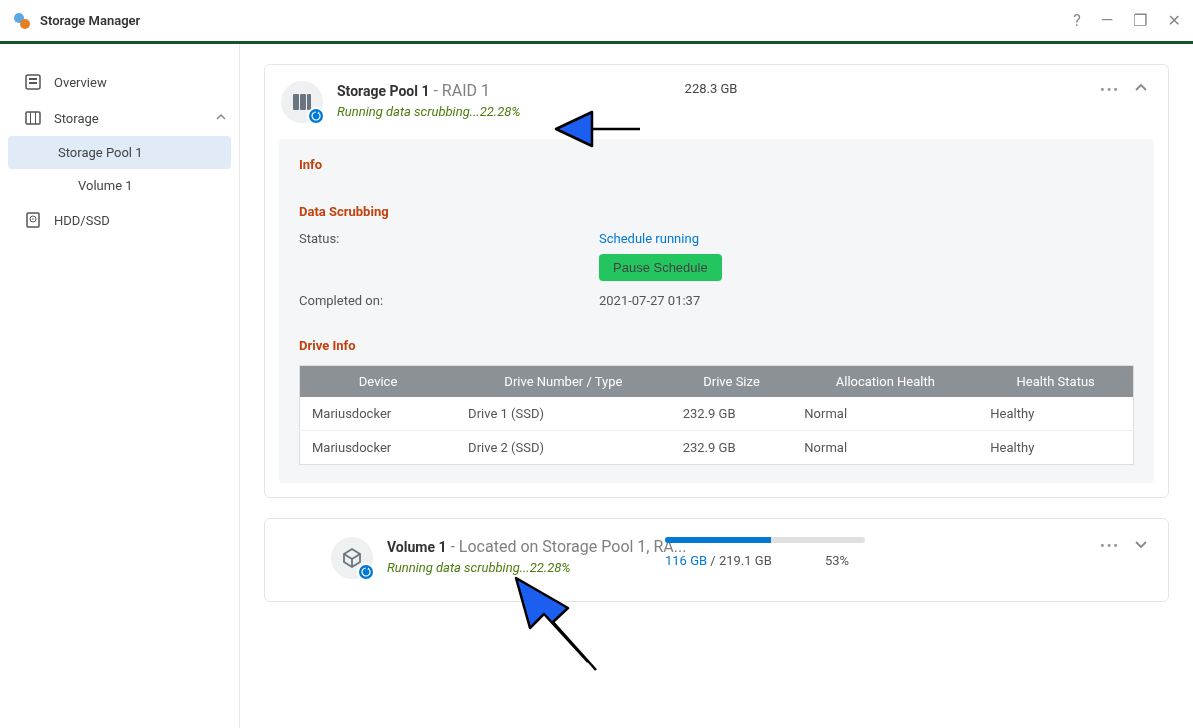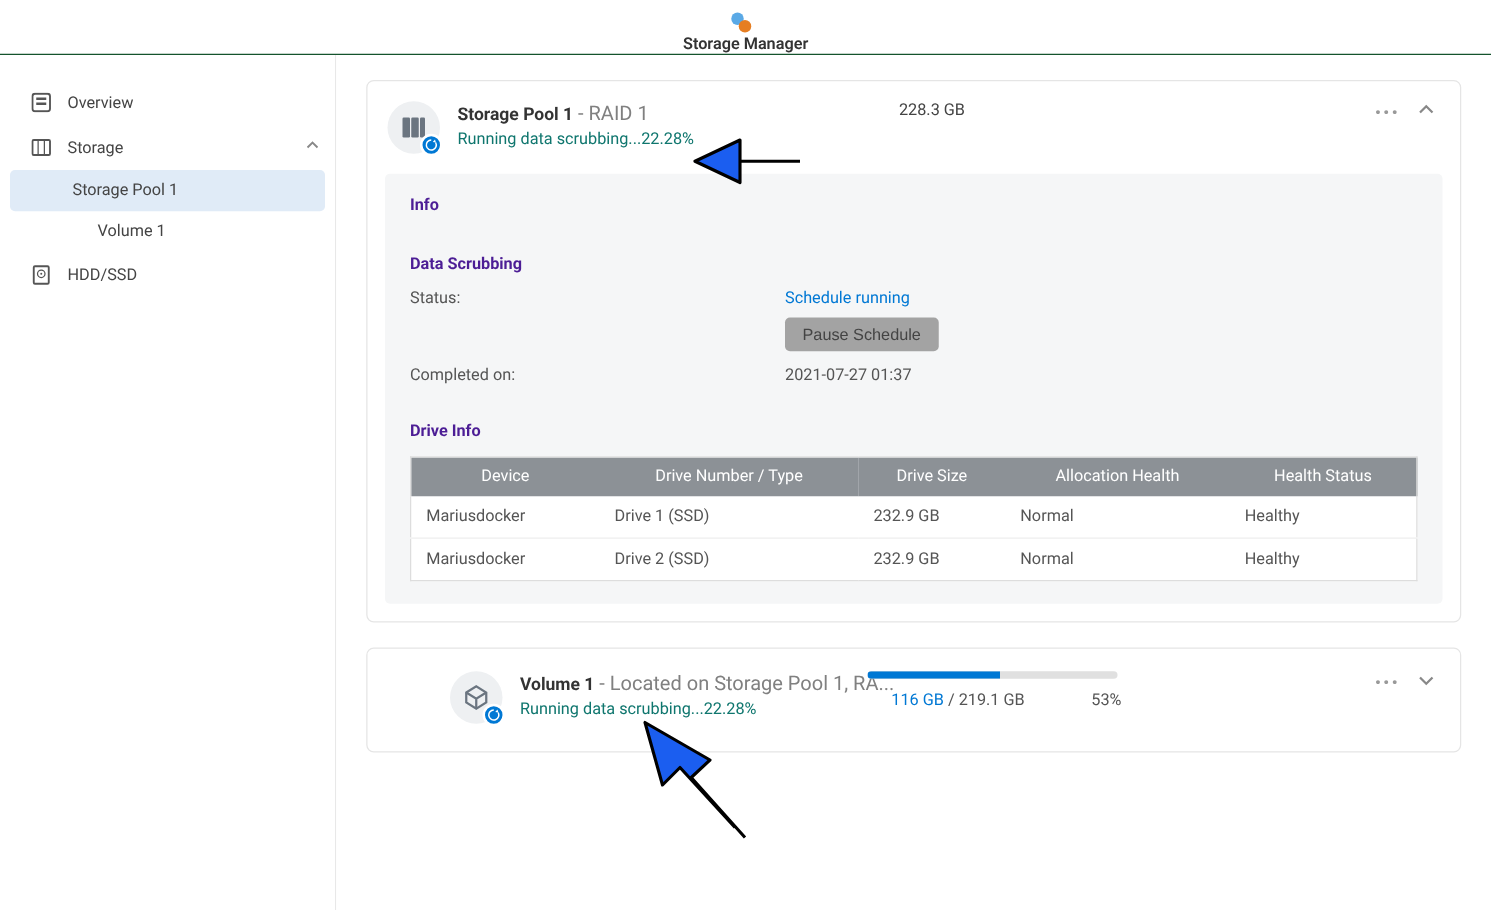--- a/index.html
+++ b/index.html
@@ -18,22 +18,21 @@
       overflow: hidden;
       position: relative;
     }
 
     
     .title-bar {
       display: flex;
       align-items: center;
       padding: 8px 12px;
       height: 44px;
-      border-bottom: 1px solid #14532d;
-      flex-direction: column;
+      border-bottom: 3px solid #14532d;
     }
 
     .app-icon {
       width: 20px;
       height: 20px;
       margin-right: 8px;
       position: relative;
       display: flex;
       align-items: center;
       justify-content: center;
@@ -59,21 +58,21 @@
     }
 
     
     .content-area {
       display: flex;
       height: calc(100% - 44px);
     }
 
     
     .sidebar {
-      width: 269px;
+      width: 240px;
       border-right: 1px solid #e8e8e8;
       padding-top: 20px;
     }
 
     .sidebar-item {
       display: flex;
       align-items: center;
       padding: 9px 12px 9px 24px;
       cursor: pointer;
       color: #444;
@@ -195,24 +194,25 @@
       color: #333;
       font-size: 14px;
     }
 
     .card-subtitle {
       color: #808080;
       font-size: 16px;
     }
 
     .status-link {
-      color: #0f766e;
+      color: #4d7c0f;
       font-size: 13px;
       margin-top: 4px;
       display: block;
+      font-style: italic;
     }
 
     .card-size {
       margin-left: 150px;
       font-size: 13px;
       color: #444;
     }
 
     .card-actions {
       margin-left: auto;
@@ -236,21 +236,21 @@
     
     .info-section {
       background: #f5f6f7;
       margin: 0 14px 14px 14px;
       padding: 18px 20px;
       border-radius: 4px;
     }
 
     .info-group-title {
       font-weight: 700;
-      color: #4c1d95;
+      color: #c2410c;
       margin-bottom: 12px;
       font-size: 13px;
     }
 
     .info-row {
       display: flex;
       margin-bottom: 10px;
     }
 
     .info-label {
@@ -258,21 +258,21 @@
       color: #555;
     }
 
     .info-value {
       color: #555;
     }
 
     .info-value .btn {
       display: inline-block;
       margin-top: 6px;
-      background: #a3a3a3;
+      background: #22c55e;
       padding: 6px 14px;
     }
 
     .info-spacer {
       height: 20px;
     }
 
     
     .drive-table {
       width: 100%;
@@ -336,21 +336,20 @@
       margin-bottom: 10px;
     }
 
     .progress-fill {
       height: 100%;
       background: #0078d4;
     }
 
     .vol-stats {
       font-size: 13px;
-      margin-left: 19px;
     }
 
     .vol-used {
       color: #0078d4;
     }
 
     .vol-total {
       color: #555;
     }
 

